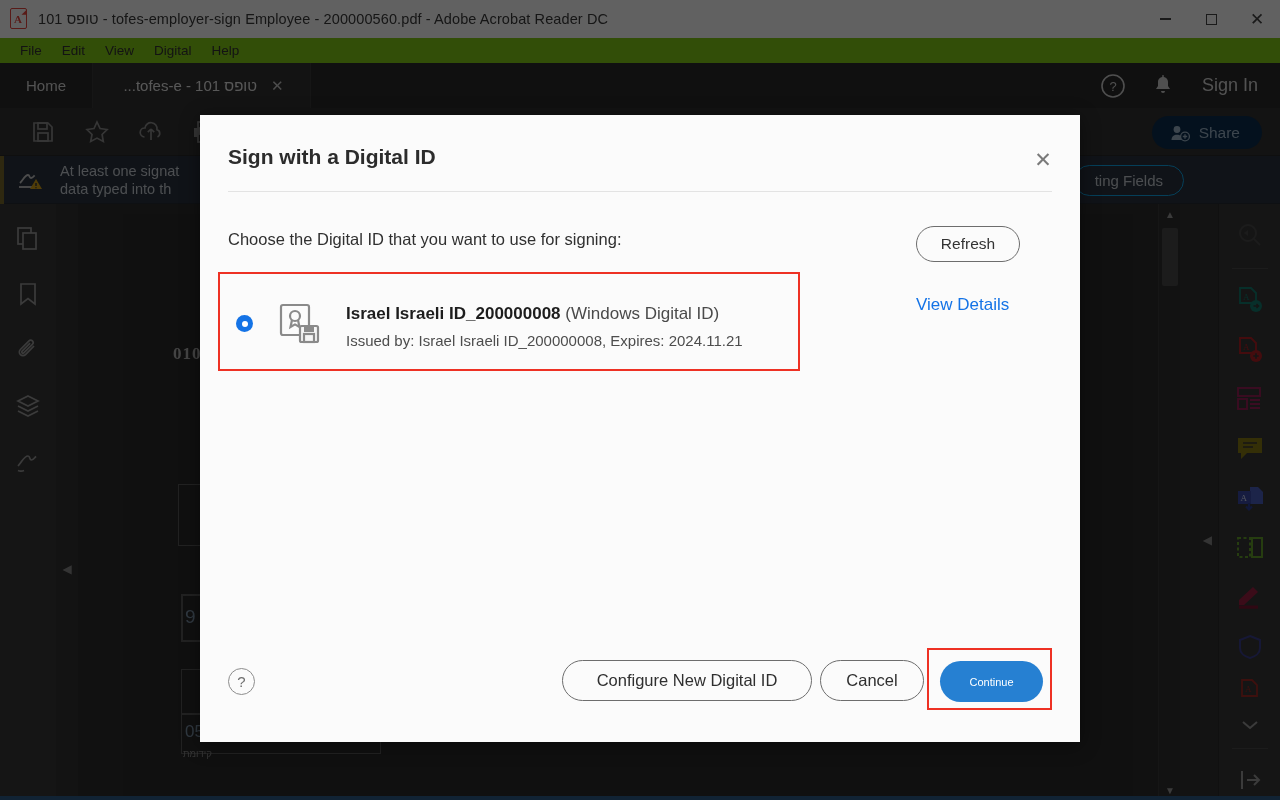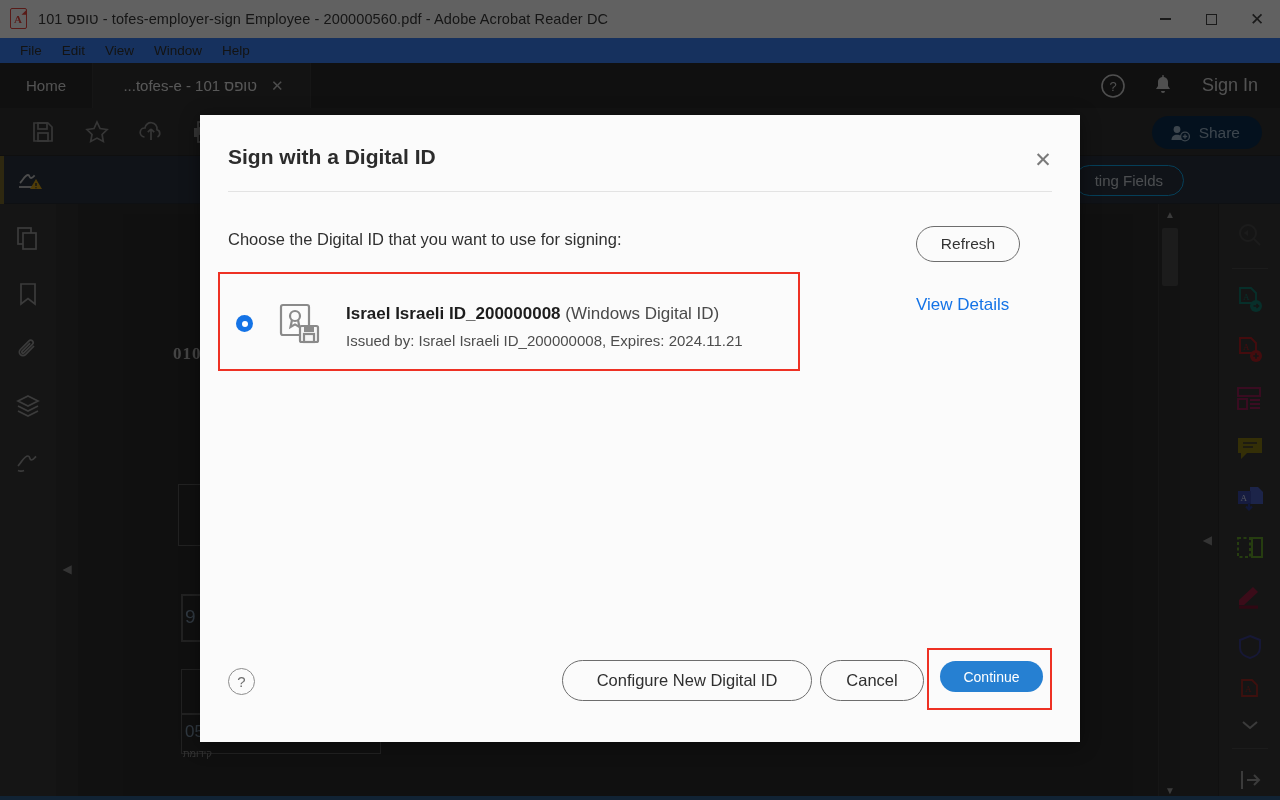--- a/index.html
+++ b/index.html
@@ -39,21 +39,21 @@
     width: 46px; height: 38px; display: flex; align-items: center; justify-content: center;
     color: #444; font-size: 14px;
   }
   .winbtn .dash { width: 11px; height: 1.4px; background: #444; }
   .winbtn .sq { width: 11px; height: 11px; border: 1.4px solid #444; }
   .winbtn .xx { font-size: 17px; line-height: 17px; font-weight: 300; }
 
   
   .menubar {
     position: absolute; left: 0; top: 38px; width: 1280px; height: 25px;
-    background: #3b82f6; display: flex; align-items: center; padding-left: 10px;
+    background: #84cc16; display: flex; align-items: center; padding-left: 10px;
   }
   .menuitem { font-size: 13.5px; color: #333; padding: 0 10px; line-height: 25px; }
 
   
   .acro {
     position: absolute; left: 0; top: 63px; width: 1280px; height: 737px;
     background: #323232;
   }
   
   .tabstrip {
@@ -222,22 +222,22 @@
     background: transparent; font-size: 16.5px; color: #2f2f2f;
     display:flex; align-items:center; justify-content:center; padding: 0 22px;
   }
   .btn-configure { left: 362px; top: 545px; width: 250px; }
   .btn-cancel { left: 620px; top: 545px; width: 104px; }
   .btn-continue-wrap {
     position: absolute; left: 727px; top: 533px; width: 125px; height: 62px;
     border: 2.5px solid #ee3124;
   }
   .btn-continue {
-    position: absolute; left: 11px; top: 11px; width: 103px; height: 31px;
-    border-radius: 21px; background: #2680d2; color: #ffffff; font-size: 14px;
+    position: absolute; left: 11px; top: 11px; width: 103px; height: 41px;
+    border-radius: 21px; background: #2680d2; color: #ffffff; font-size: 11px;
     display: flex; align-items: center; justify-content: center;
   }
 </style>
 </head>
 <body>
 
 <div id="app">
 
   <div class="titlebar">
     <div class="title-icon">
@@ -256,21 +256,21 @@
       <div class="winbtn">
           <span class="xx">✕</span>
         </div>
     </div>
   </div>
 
   <div class="menubar">
     <div class="menuitem">File</div>
     <div class="menuitem">Edit</div>
     <div class="menuitem">View</div>
-    <div class="menuitem">Window</div>
+    <div class="menuitem">Digital</div>
     <div class="menuitem">Help</div>
   </div>
 
   <div class="acro">
 
     <div class="tabstrip">
       <div class="tab home">Home</div>
       <div class="tab doc">
         <span>...tofes-e - 101 טופס</span>
         <span class="closex">✕</span>
@@ -335,20 +335,24 @@
     <div class="notifbar">
       <div class="notif-left-strip"></div>
       <div class="notif-icon">
         <svg width="30" height="28" viewBox="0 0 30 28">
           <path d="M4 17c3-3 5-8 8-8 2 0 1 3 3 3 1.6 0 2.5-1.4 3.6-2.6" fill="none" stroke="#c9c9c9" stroke-width="1.8"></path>
           <path d="M3 21h13" stroke="#c9c9c9" stroke-width="1.8"></path>
           <path d="M20 13l6 10h-12z" fill="#d4a017"></path>
           <path d="M20 17v3M20 21.3v0.9" stroke="#2b3440" stroke-width="1.4"></path>
         </svg>
       </div>
+      <div class="notif-text">
+        <div>At least one signat</div>
+        <div>data typed into th</div>
+      </div>
       <div class="hl-fields-btn">ting Fields</div>
     </div>
 
     <div class="leftrail">
       <div class="railicon">
         <svg width="26" height="26" viewBox="0 0 26 26" fill="none" stroke="#9b9b9b" stroke-width="1.7">
             <rect x="3" y="3" width="13" height="16"></rect>
             <rect x="8" y="8" width="13" height="16" fill="#383838"></rect>
           </svg>
       </div>

